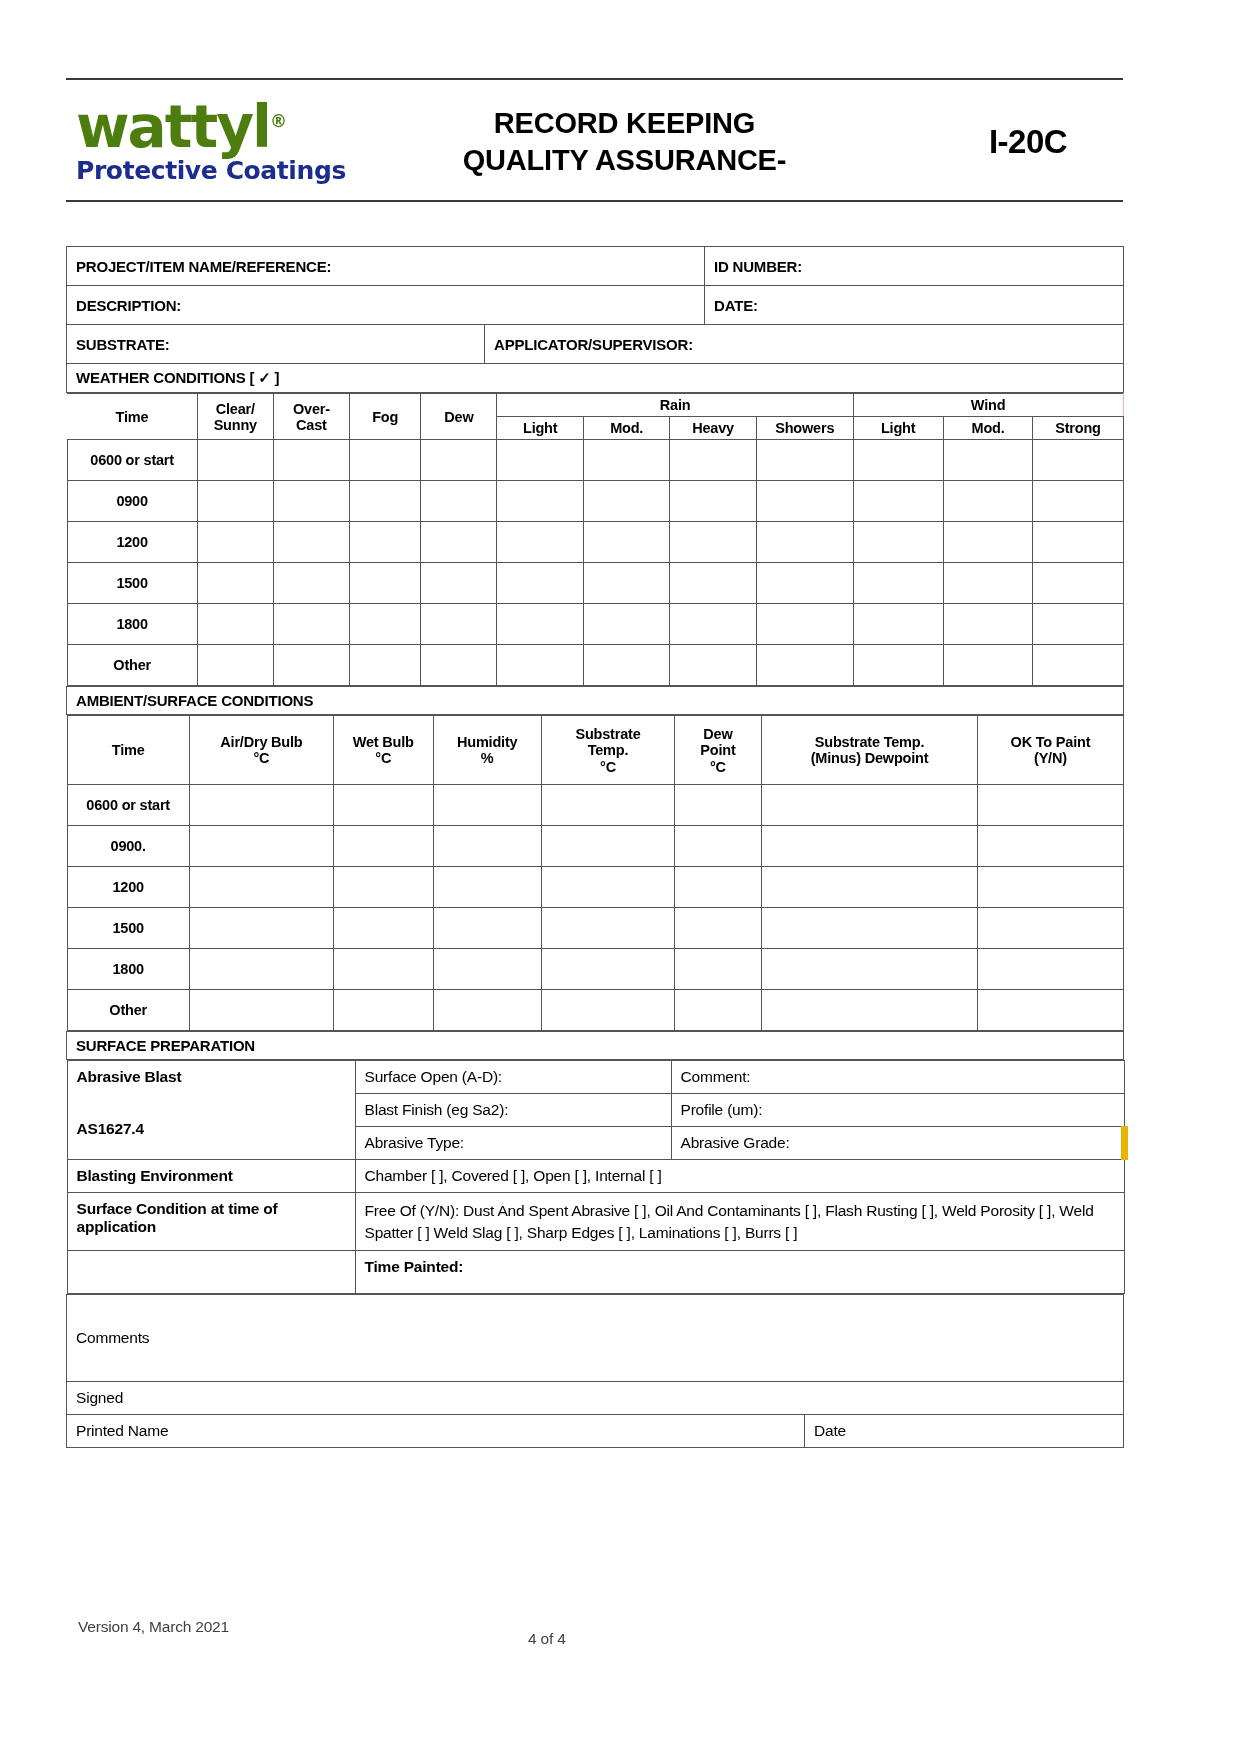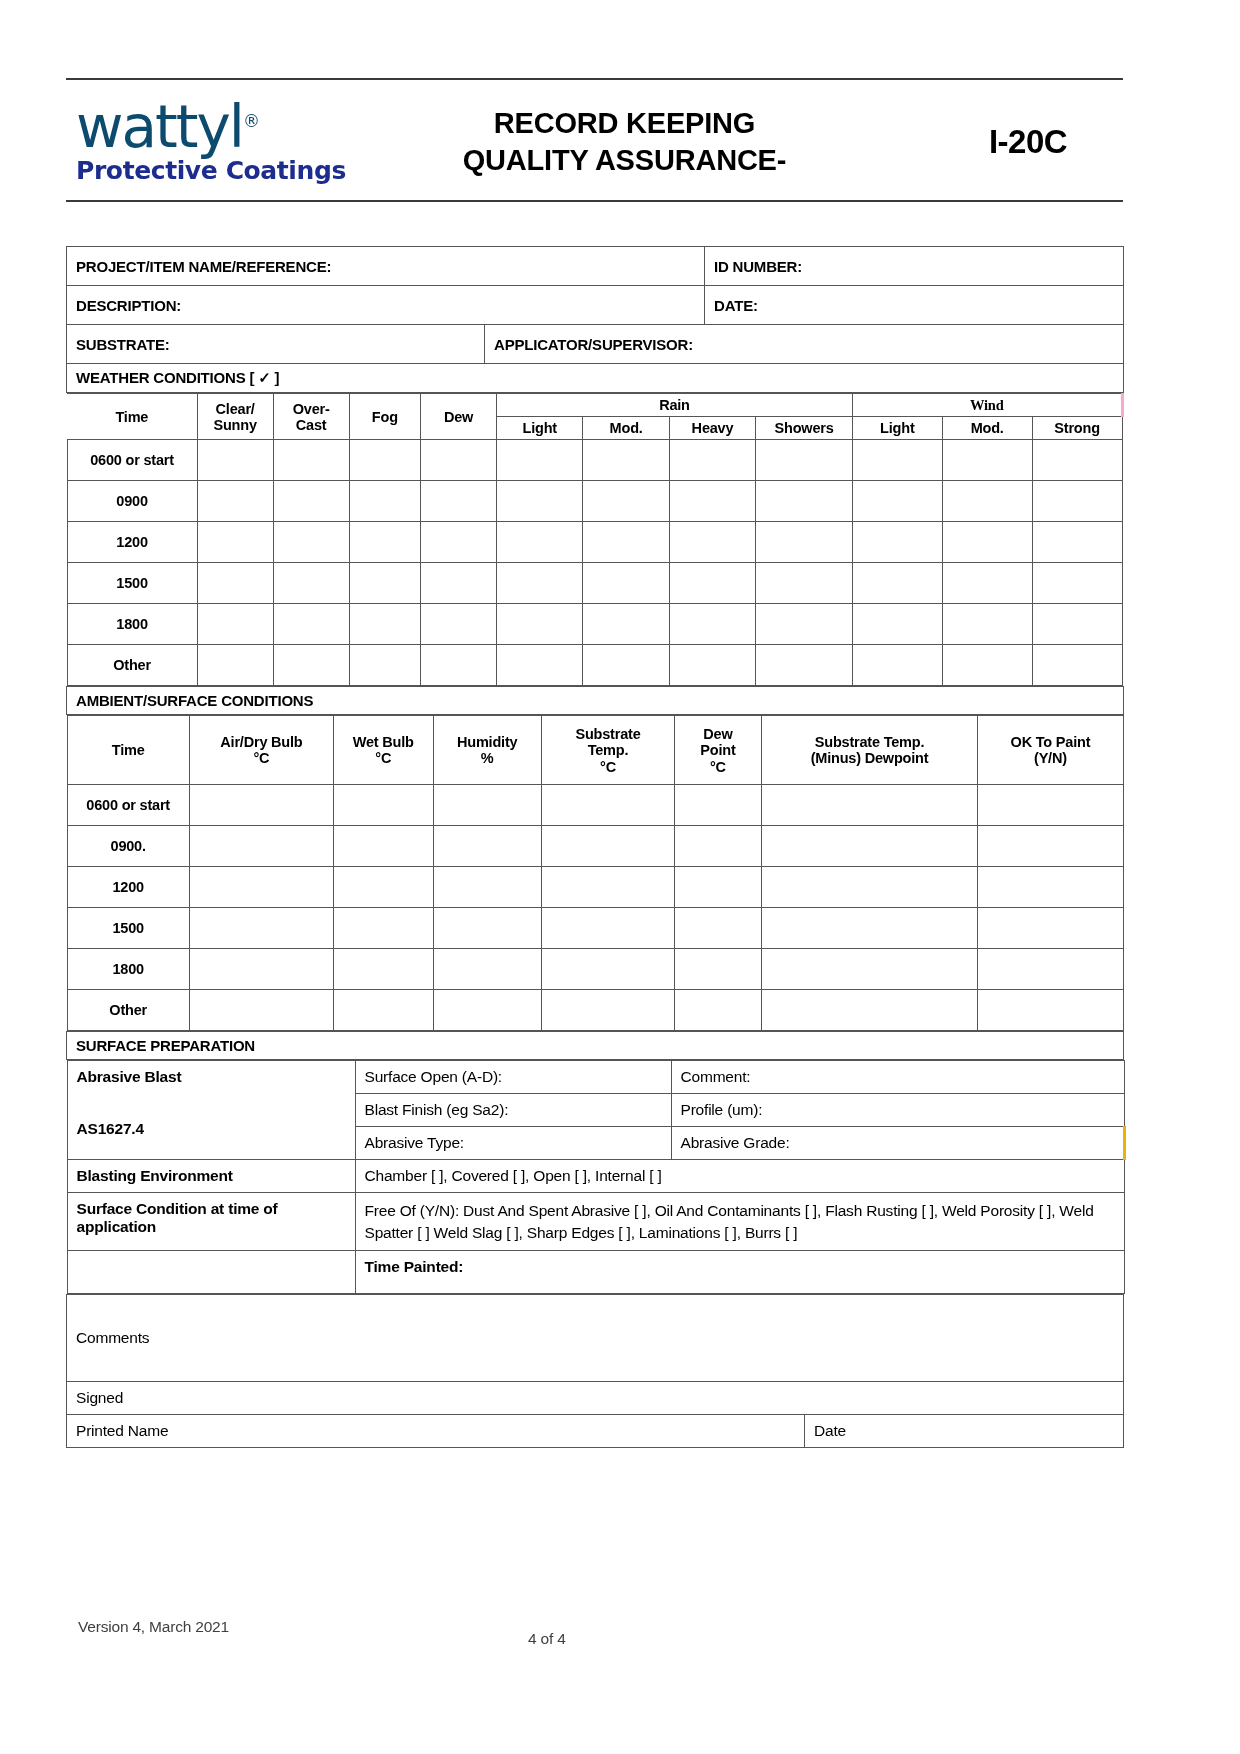--- a/index.html
+++ b/index.html
@@ -39,24 +39,24 @@
     display: flex;
     align-items: center;
   }
   .logo-block {
     width: 290px;
     padding-left: 10px;
     box-sizing: border-box;
   }
   .logo-word {
     font-family: "DejaVu Sans", sans-serif;
-    font-weight: normal;
+    font-weight: bold;
     font-size: 58px;
     letter-spacing: -2px;
-    color: #0c4a6e;
+    color: #4d7c0f;
     line-height: 0.98;
     position: relative;
     display: inline-block;
   }
   .logo-reg {
     font-size: 17px;
     vertical-align: super;
     letter-spacing: 0;
   }
   .logo-tag {
@@ -287,21 +287,21 @@
               <div>Clear/</div>
               <div>Sunny</div>
             </th>
             <th rowspan="2">
               <div>Over-</div>
               <div>Cast</div>
             </th>
             <th rowspan="2">Fog</th>
             <th rowspan="2">Dew</th>
             <th colspan="4">Rain</th>
-            <th colspan="3" style="border-right:3px solid #f9a8d4;font-family:Liberation Serif, serif;">Wind</th>
+            <th colspan="3" style="border-right:1px solid #f9a8d4;">Wind</th>
           </tr>
           <tr>
             <th>Light</th>
             <th>Mod.</th>
             <th>Heavy</th>
             <th>Showers</th>
             <th>Light</th>
             <th>Mod.</th>
             <th style="border-right:1px solid #555;">Strong</th>
           </tr>
@@ -546,21 +546,21 @@
               <span>Blast Finish  (eg Sa2):</span>
             </td>
             <td style="border-right:1px solid #555;">
               <span>Profile (um):</span>
             </td>
           </tr>
           <tr>
             <td>
               <span>Abrasive Type:</span>
             </td>
-            <td style="border-right:3px solid #eab308;margin-top:48px;">
+            <td style="border-right:7px solid #eab308;margin-top:48px;">
               <span>Abrasive Grade:</span>
             </td>
           </tr>
           <tr>
             <td class="sp-b" style="border-left:1px solid #555;">
               <span>Blasting Environment</span>
             </td>
             <td colspan="2" style="border-right:1px solid #555;">
               <span>Chamber [   ], Covered [   ], Open [   ], Internal [   ]</span>
             </td>

